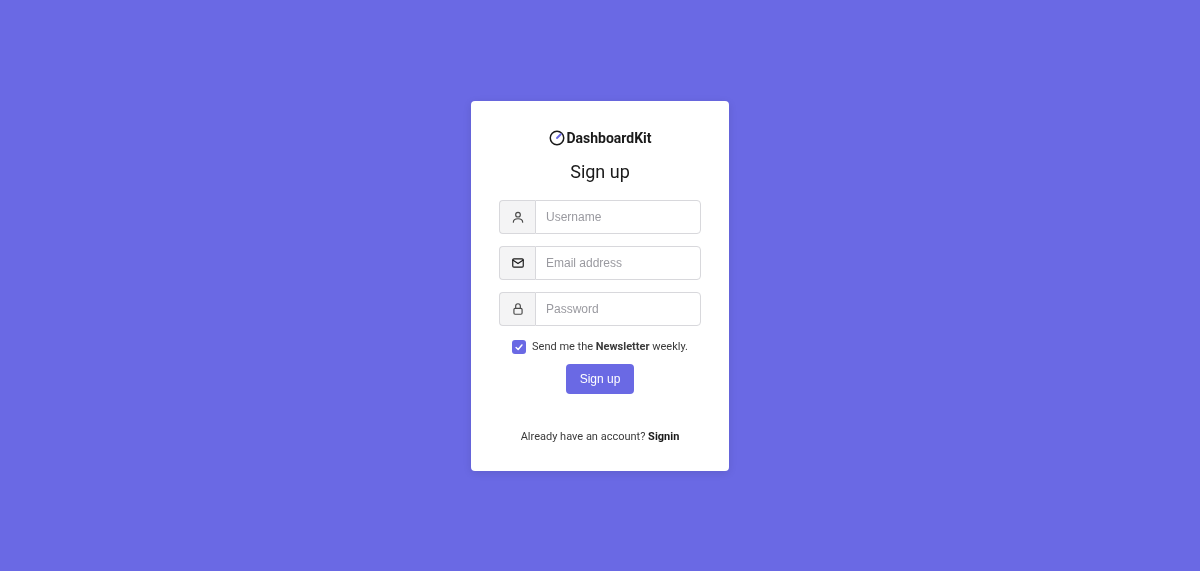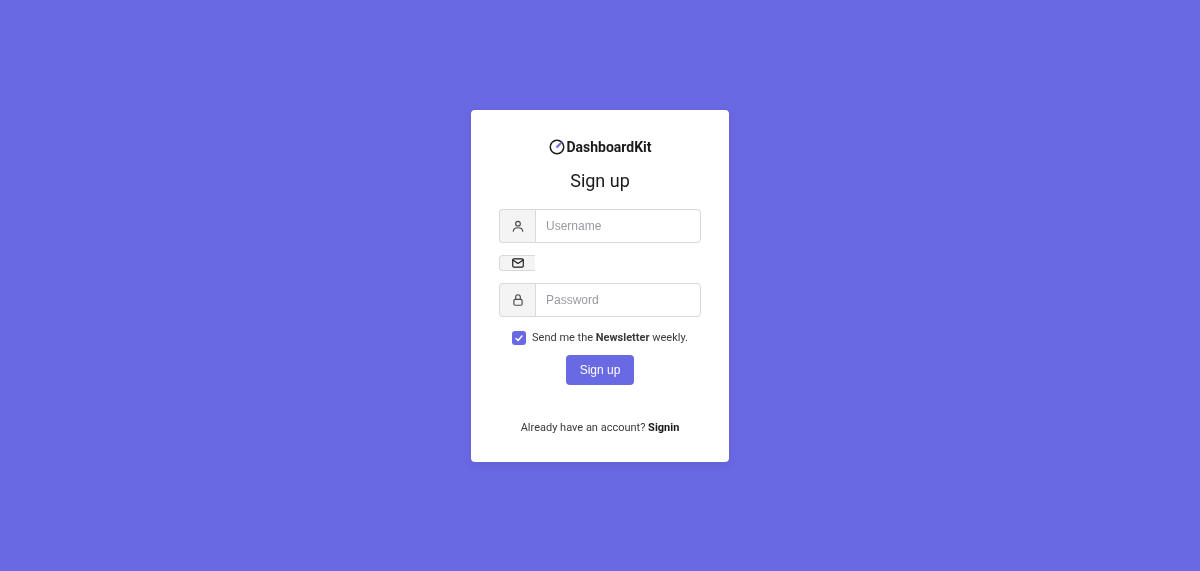--- a/index.html
+++ b/index.html
@@ -156,20 +156,21 @@
     <input type="text" class="text-input" placeholder="Username" style="">
   </div>
 
   <div class="input-group">
     <span class="input-addon">
       <svg width="14" height="14" viewBox="0 0 24 24" fill="none" stroke="#1a1a1a" stroke-width="2" stroke-linecap="round" stroke-linejoin="round">
         <rect x="3" y="5" width="18" height="14" rx="2"></rect>
         <path d="M3 7l9 6 9-6"></path>
       </svg>
     </span>
+    <input type="email" class="text-input" placeholder="Email address" style="">
   </div>
 
   <div class="input-group">
     <span class="input-addon">
       <svg width="14" height="14" viewBox="0 0 24 24" fill="none" stroke="#4a4a4a" stroke-width="2" stroke-linecap="round" stroke-linejoin="round">
         <rect x="5" y="11" width="14" height="10" rx="2"></rect>
         <path d="M8 11V7a4 4 0 0 1 8 0v4"></path>
       </svg>
     </span>
     <input type="password" class="text-input" placeholder="Password" style="">

